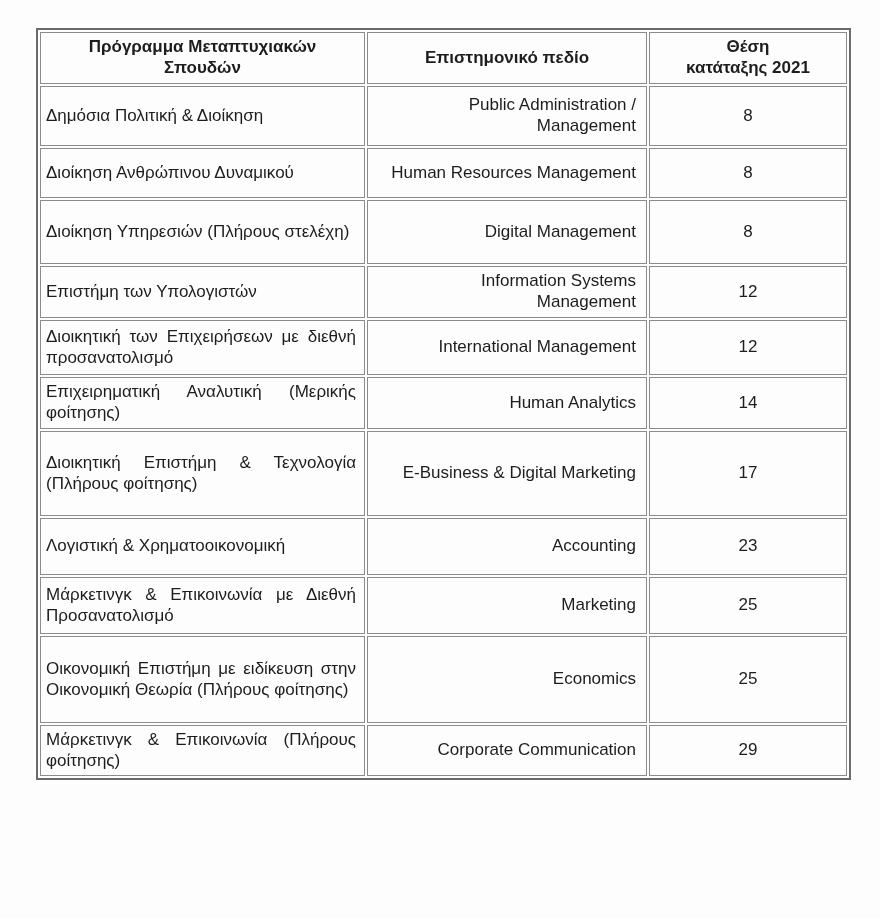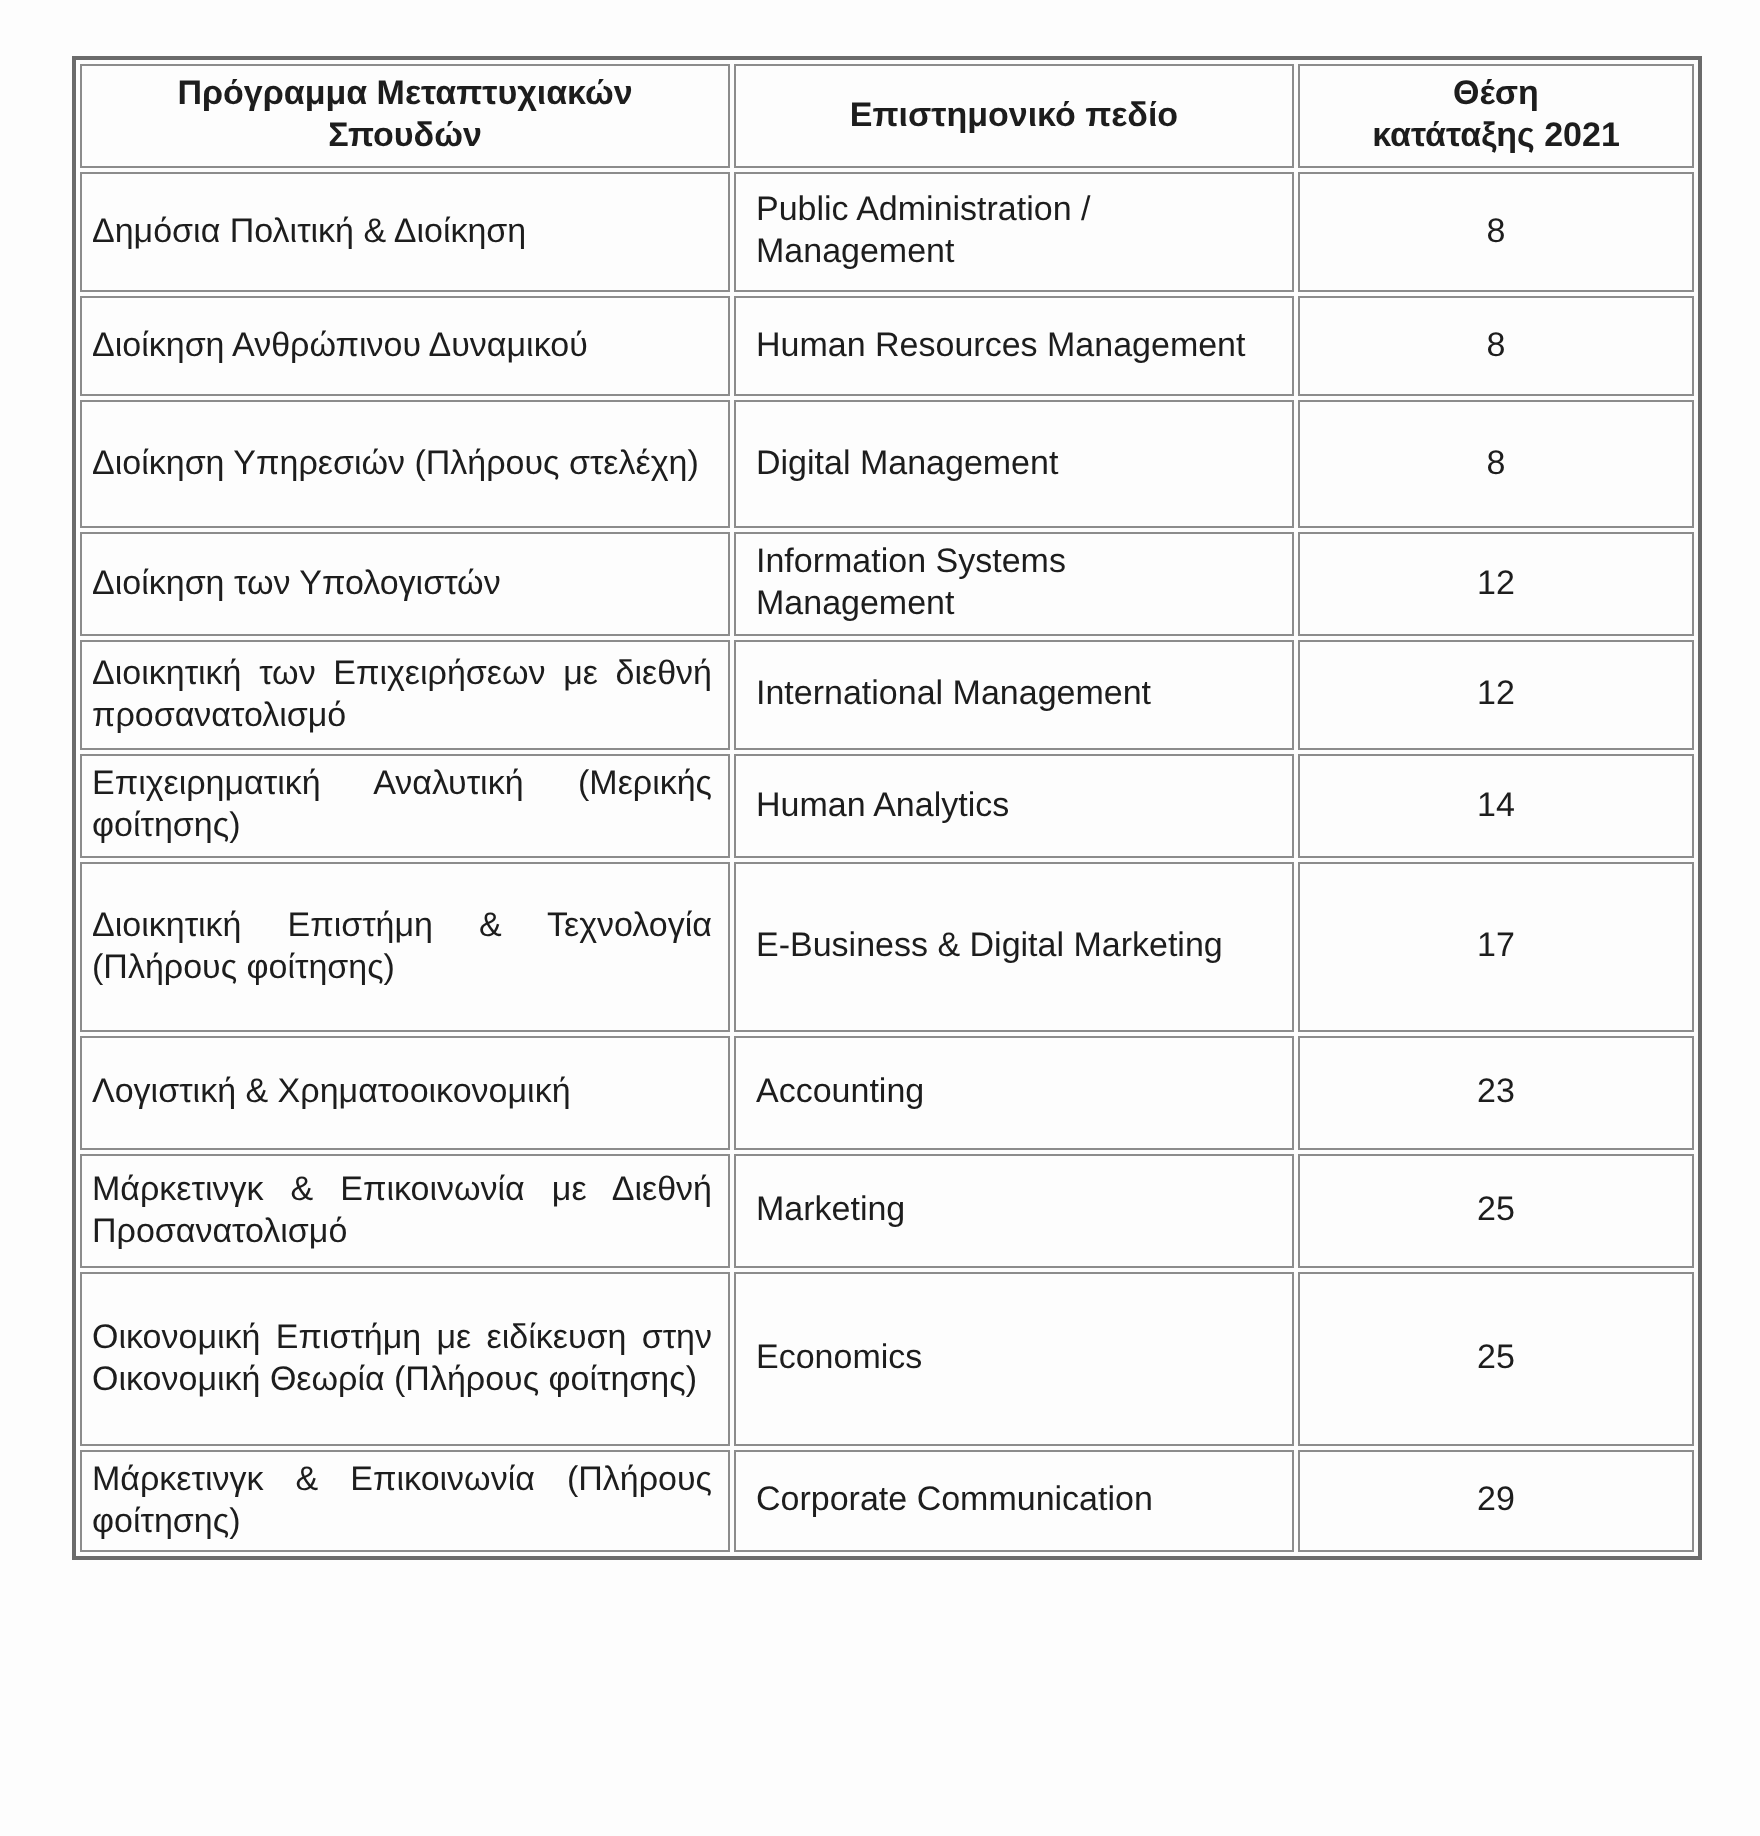--- a/index.html
+++ b/index.html
@@ -39,21 +39,21 @@
   table.ranking th {
     font-weight: bold;
     text-align: center;
     padding: 4px 6px;
   }
   td.col-program {
     text-align: justify;
     padding: 4px 8px 4px 5px;
   }
   td.col-field {
-    text-align: left;
+    text-align: right;
     padding: 4px 10px;
   }
   td.col-rank {
     text-align: center;
     font-size: 16px;
     padding: 4px 6px;
   }
 </style>
 </head>
 <body>
@@ -85,21 +85,21 @@
         <td class="col-program">Διοίκηση Ανθρώπινου Δυναμικού</td>
         <td class="col-field">Human Resources Management</td>
         <td class="col-rank">8</td>
       </tr>
       <tr style="height:64px">
         <td class="col-program">Διοίκηση Υπηρεσιών (Πλήρους στελέχη)</td>
         <td class="col-field">Digital Management</td>
         <td class="col-rank">8</td>
       </tr>
       <tr style="height:52px">
-        <td class="col-program">Διοίκηση των Υπολογιστών</td>
+        <td class="col-program">Επιστήμη των Υπολογιστών</td>
         <td class="col-field">Information Systems
 Management</td>
         <td class="col-rank">12</td>
       </tr>
       <tr style="height:55px">
         <td class="col-program">Διοικητική των Επιχειρήσεων με διεθνή προσανατολισμό</td>
         <td class="col-field">International Management</td>
         <td class="col-rank">12</td>
       </tr>
       <tr style="height:52px">

